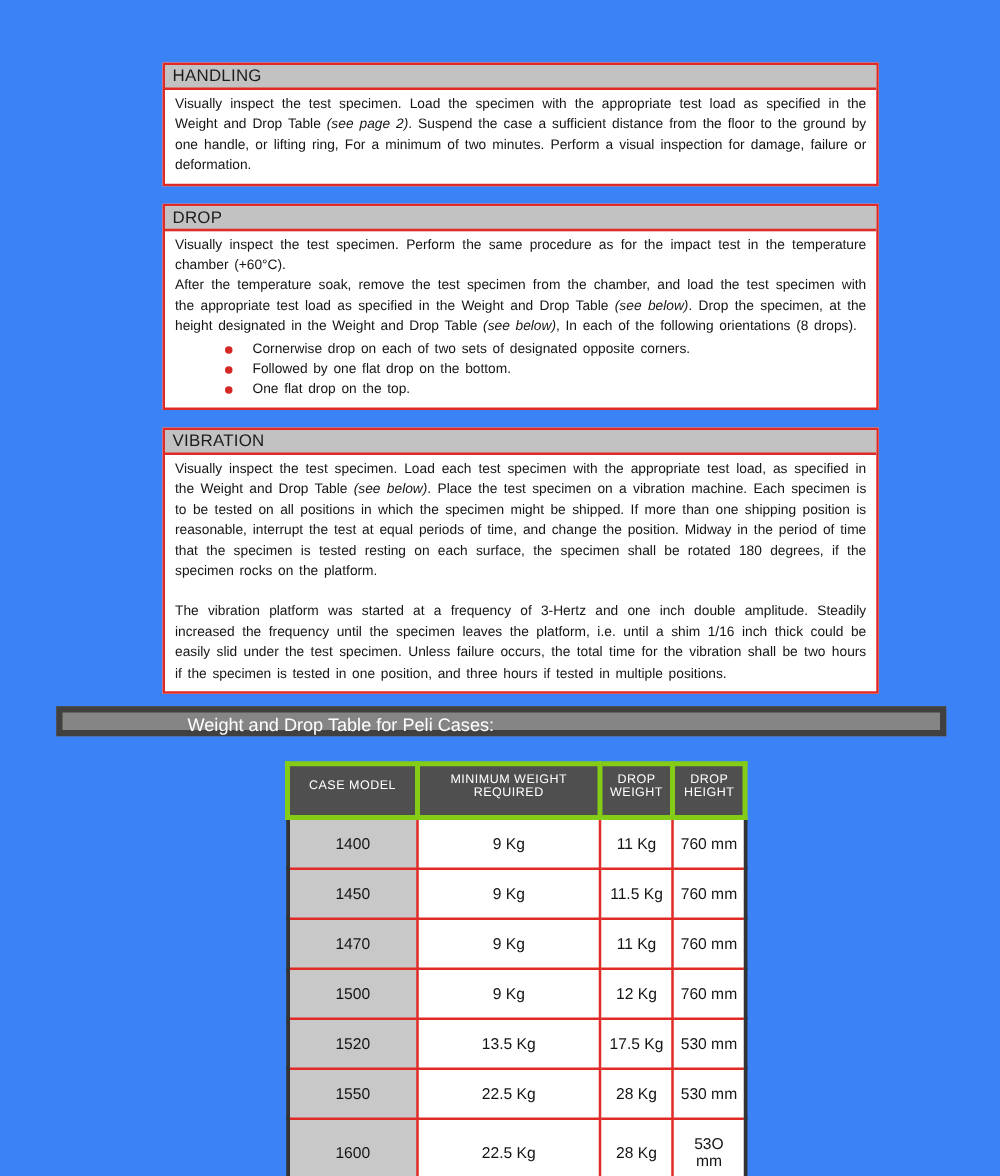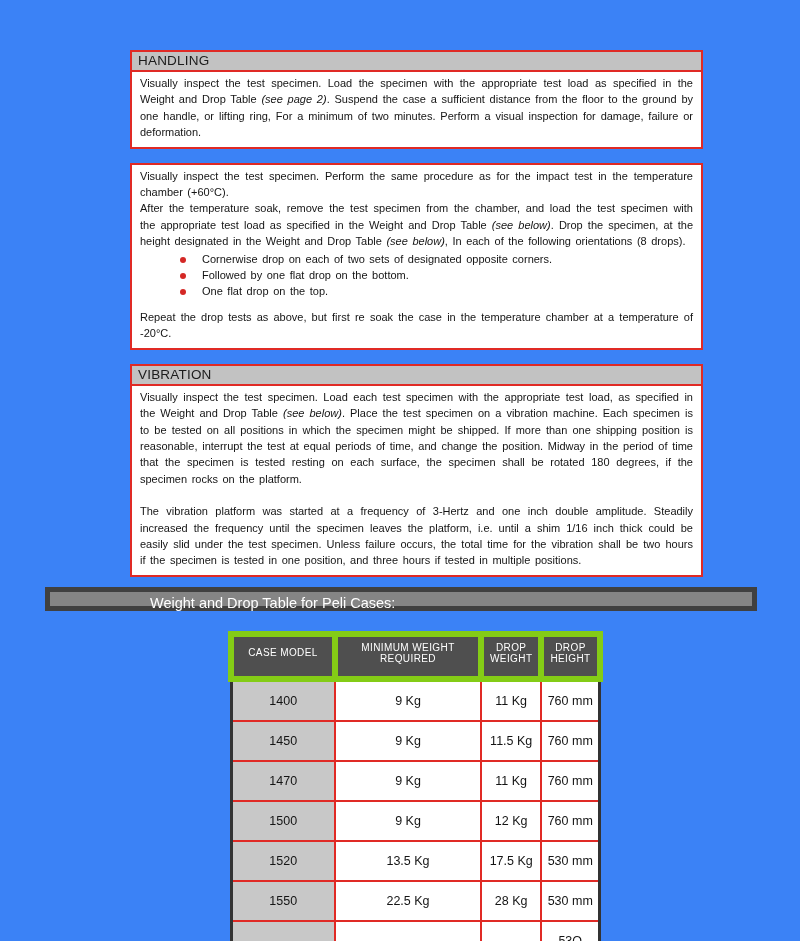--- a/index.html
+++ b/index.html
@@ -71,21 +71,21 @@
     border:3px solid #333333;
     font-size:12.5px;
   }
   table.mil-table th {
     background:#4f4f4f;
     color:#ffffff;
     font-weight:normal;
     font-size:10px;
     letter-spacing:0.4px;
     padding:5px 6px 12px 6px;
-    border:6px solid #84cc16;
+    border:4px solid #84cc16;
     text-align:center;
     vertical-align:middle;
   }
   table.mil-table td {
     border:2px solid #e02a25;
     text-align:center;
     padding:12px 4px;
     height:14px;
     line-height:14px;
     background:#ffffff;
@@ -102,29 +102,29 @@
 <div class="page">
 
   <section class="box">
     <div class="box-title">HANDLING</div>
     <div class="box-body">
         <p class="para"><span>Visually inspect the test specimen. Load the specimen with the appropriate test load as specified in the Weight and Drop Table </span><em>(see page 2)</em><span>. Suspend the case a sufficient distance from the floor to the ground by one handle, or lifting ring, For a minimum of two minutes. Perform a visual inspection for damage, failure or deformation.</span></p>
       </div>
   </section>
 
   <section class="box">
+    <div class="box-title">DROP</div>
     <div class="box-body">
         <p class="para"><span>Visually inspect the test specimen. Perform the same procedure as for the impact test in the temperature chamber (+60°C).</span></p>
         <p class="para"><span>After the temperature soak, remove the test specimen from the chamber, and load the test specimen with the appropriate test load as specified in the Weight and Drop Table </span><em>(see below)</em><span>. Drop the specimen, at the height designated in the Weight and Drop Table </span><em>(see below)</em><span>, In each of the following orientations (8 drops).</span></p>
         <ul class="bullets">
           <li>Cornerwise drop on each of two sets of designated opposite corners.</li>
           <li>Followed by one flat drop on the bottom.</li>
           <li>One flat drop on the top.</li>
         </ul>
-        <p class="para gap-sm"><span>Repeat the drop tests as above, but first re soak the case in the temperature chamber at a temperature of -20°C.</span></p>
       </div>
   </section>
 
   <section class="box">
     <div class="box-title">VIBRATION</div>
     <div class="box-body">
         <p class="para"><span>Visually inspect the test specimen. Load each test specimen with the appropriate test load, as specified in the Weight and Drop Table </span><em>(see below)</em><span>. Place the test specimen on a vibration machine. Each specimen is to be tested on all positions in which the specimen might be shipped. If more than one shipping position is reasonable, interrupt the test at equal periods of time, and change the position. Midway in the period of time that the specimen is tested resting on each surface, the specimen shall be rotated 180 degrees, if the specimen rocks on the platform.</span></p>
         <p class="para gap-lg"><span>The vibration platform was started at a frequency of 3-Hertz and one inch double amplitude. Steadily increased the frequency until the specimen leaves the platform, i.e. until a shim 1/16 inch thick could be easily slid under the test specimen. Unless failure occurs, the total time for the vibration shall be two hours if the specimen is tested in one position, and three hours if tested in multiple positions.</span></p>
       </div>
   </section>

